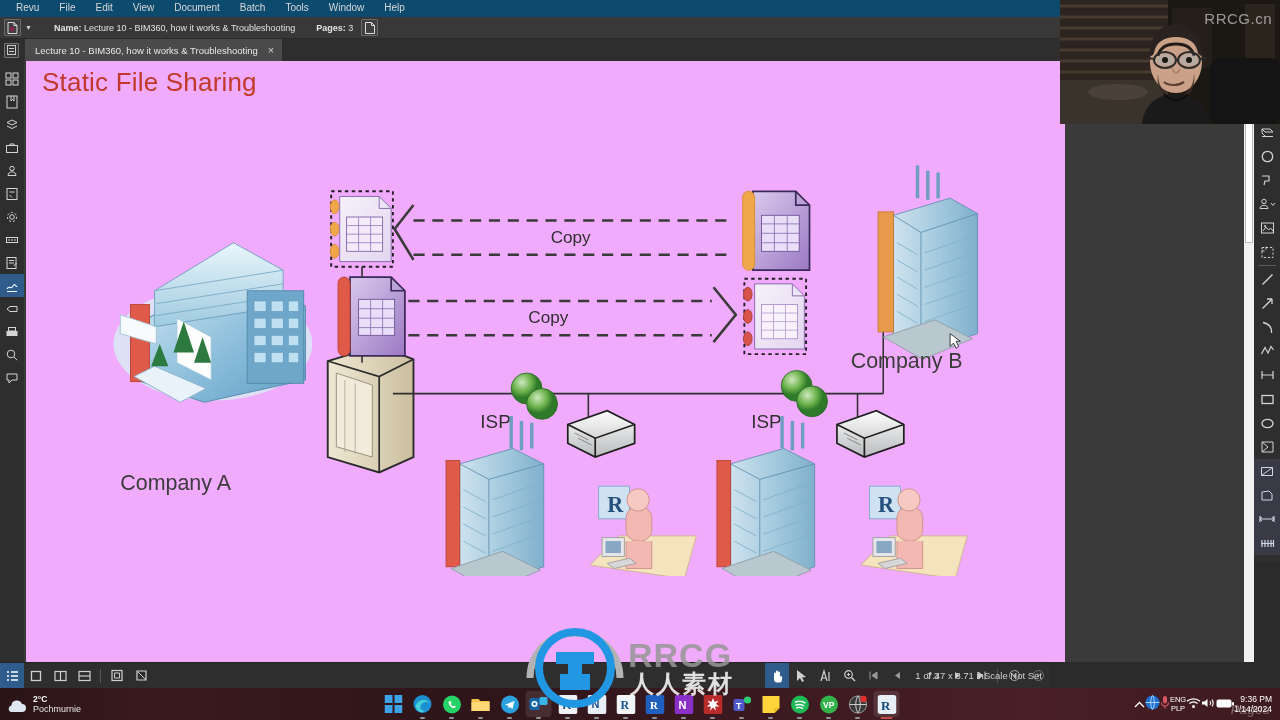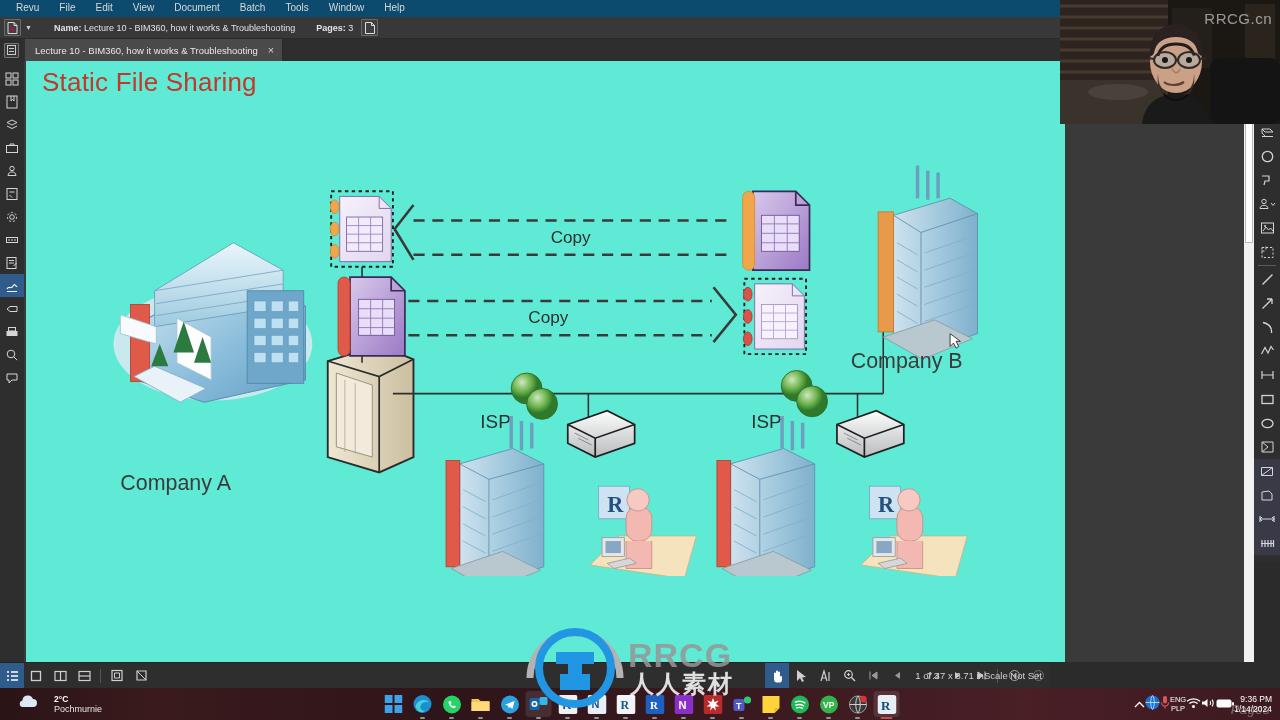--- a/index.html
+++ b/index.html
@@ -87,21 +87,21 @@
   .rightrail .titem.boxed { background: #3a3a46; }
   .rightrail .sepline { width: 18px; height: 1px; background: #5a5a5a; margin: 1px 0; }
 
   
   .docarea {
     position: absolute; top: 61px; left: 24px; width: 1228px; height: 601px;
     background: #3a3a3a; overflow: hidden;
   }
   .page {
     position: absolute; top: 0; left: 2px; width: 1039px; height: 601px;
-    background: #5eead4;
+    background: #f0abfc;
   }
   .slide-title {
     position: absolute; left: 16px; top: 6px;
     color: #c0392b; font-size: 26px; letter-spacing: 0.2px;
     font-family: "Liberation Sans", sans-serif;
   }
 
   
   .vscroll {
     position: absolute; top: 61px; right: 26px; width: 10px; height: 601px;
@@ -146,21 +146,21 @@
   }
   .statusbar .rightinfo span { color: #d0d0d0; font-size: 9.5px; white-space: nowrap; }
 
   
   .taskbar {
     position: absolute; top: 688px; left: 0; width: 1280px; height: 32px;
     background: linear-gradient(90deg,#2a1416 0%, #3a1a1d 12%, #2e1519 35%, #3a1a20 60%, #4a1f26 80%, #3c1a20 100%);
     display: flex; align-items: center;
   }
   .weather {
-    display: flex; align-items: flex-start; gap: 16px; padding-left: 16px; width: 200px;
+    display: flex; align-items: flex-end; gap: 6px; padding-left: 5px; width: 200px;
   }
   .weather .wtext { line-height: 10px; }
   .weather .wtext div:first-child { color: #fff; font-size: 8.5px; font-weight: bold; }
   .weather .wtext div:last-child { color: #e6e6e6; font-size: 9px; }
   .tb-center {
     position: absolute; left: 50%; transform: translateX(-50%);
     display: flex; align-items: center; gap: 3px;
   }
   .tbapp {
     width: 26px; height: 26px; border-radius: 4px; position: relative;

